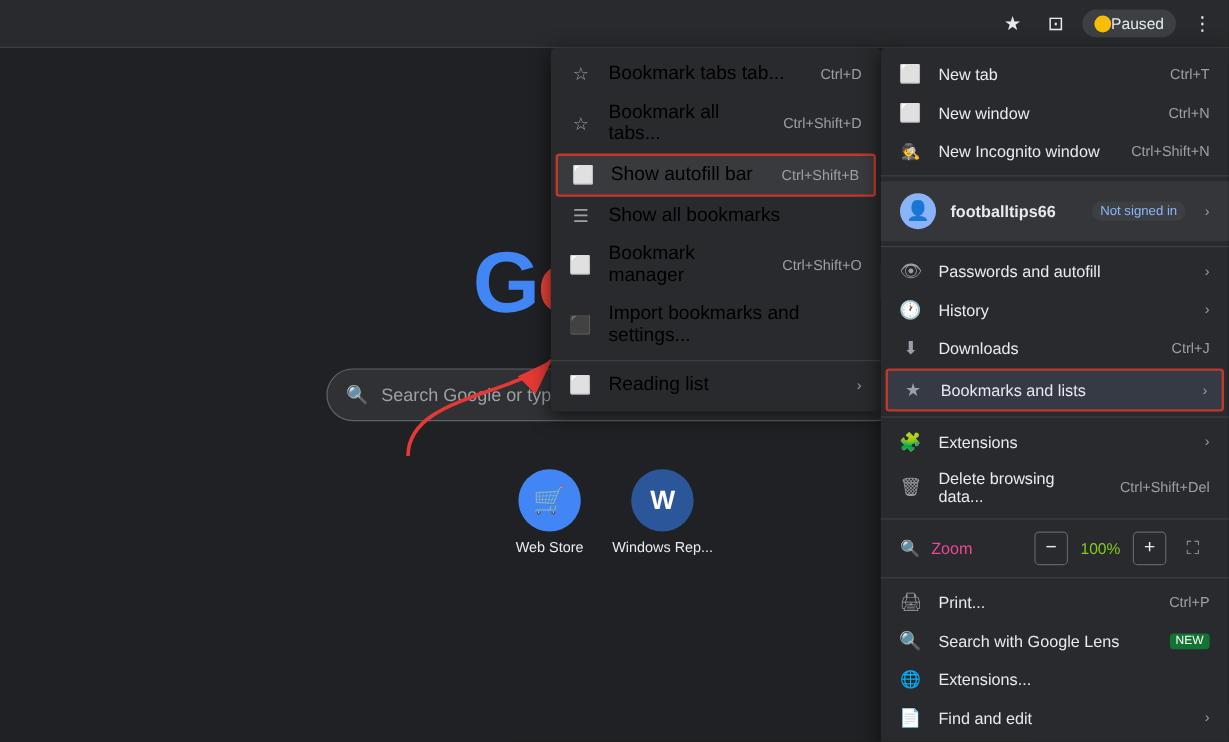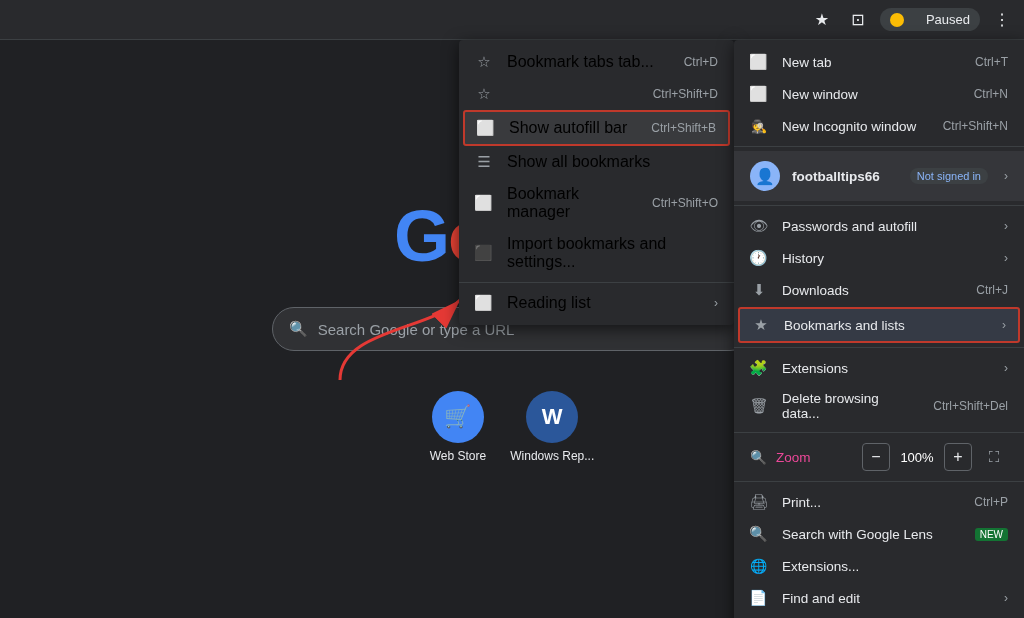--- a/index.html
+++ b/index.html
@@ -38,21 +38,21 @@
       justify-content: center;
       border-radius: 50%;
       cursor: pointer;
       color: #e8eaed;
       font-size: 16px;
     }
 
     .paused-btn {
       display: flex;
       align-items: center;
-      gap: 22px;
+      gap: 0;
       background: #3c4043;
       border-radius: 20px;
       padding: 4px 10px;
       cursor: pointer;
       color: #e8eaed;
       font-size: 13px;
     }
 
     .paused-dot {
       width: 14px;
@@ -236,21 +236,21 @@
       display: flex;
       align-items: center;
       justify-content: center;
       border: 1px solid #5f6368;
       border-radius: 4px;
       cursor: pointer;
       color: #e8eaed;
       font-size: 16px;
     }
 
-    .zoom-value { font-size: 13px; color: #ffffff; min-width: 38px; text-align: center; }
+    .zoom-value { font-size: 13px; color: #84cc16; min-width: 38px; text-align: center; }
 
     .zoom-fullscreen {
       width: 28px;
       height: 28px;
       display: flex;
       align-items: center;
       justify-content: center;
       cursor: pointer;
       color: #9aa0a6;
       font-size: 15px;
@@ -359,20 +359,21 @@
 <div style="position:absolute; top:40px; right:290px; width:275px; background:#292a2d; border-radius:4px; box-shadow:0 4px 16px rgba(0,0,0,0.6); padding:6px 0; z-index:99;">
 
   <div class="menu-item">
     <span class="menu-icon">☆</span>
     <span class="menu-label">Bookmark tabs tab...</span>
     <span class="menu-shortcut">Ctrl+D</span>
   </div>
 
   <div class="menu-item">
     <span class="menu-icon">☆</span>
+    <span class="menu-label">Bookmark all tabs...</span>
     <span class="menu-shortcut">Ctrl+Shift+D</span>
   </div>
 
   <div class="menu-item" style="background:rgba(255,255,255,0.08); border:2px solid #c0392b; border-radius:3px; margin:0 4px; padding:7px 12px;">
     <span class="menu-icon">⬜</span>
     <span class="menu-label">Show autofill bar</span>
     <span class="menu-shortcut">Ctrl+Shift+B</span>
   </div>
 
   <div class="menu-item">

